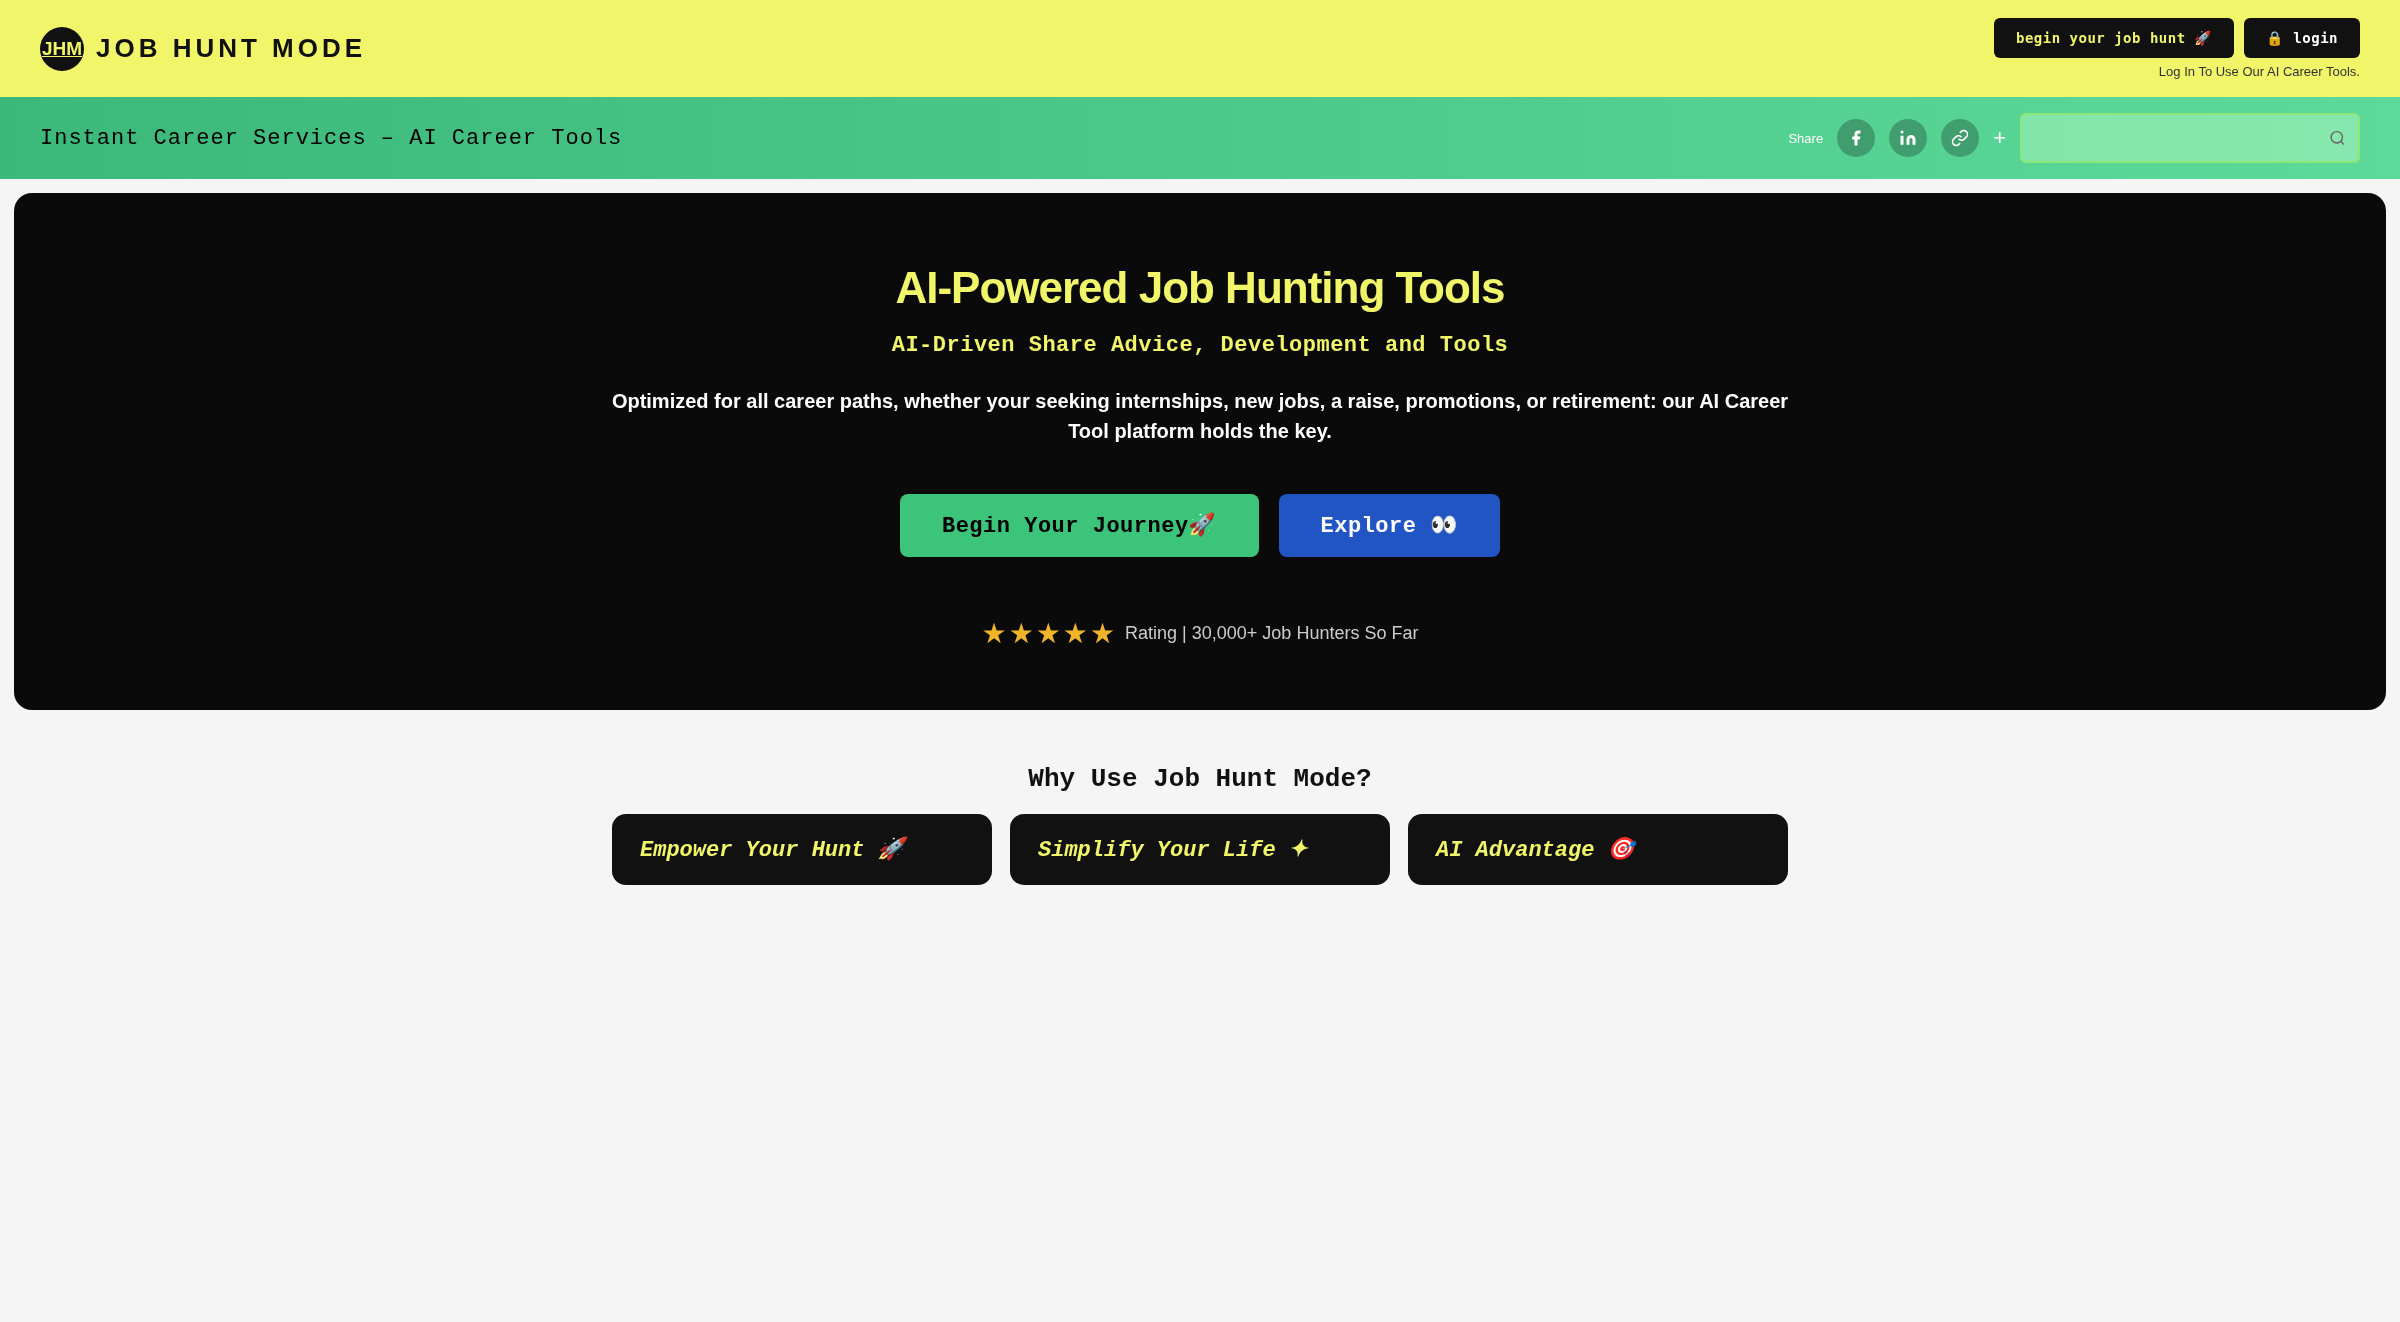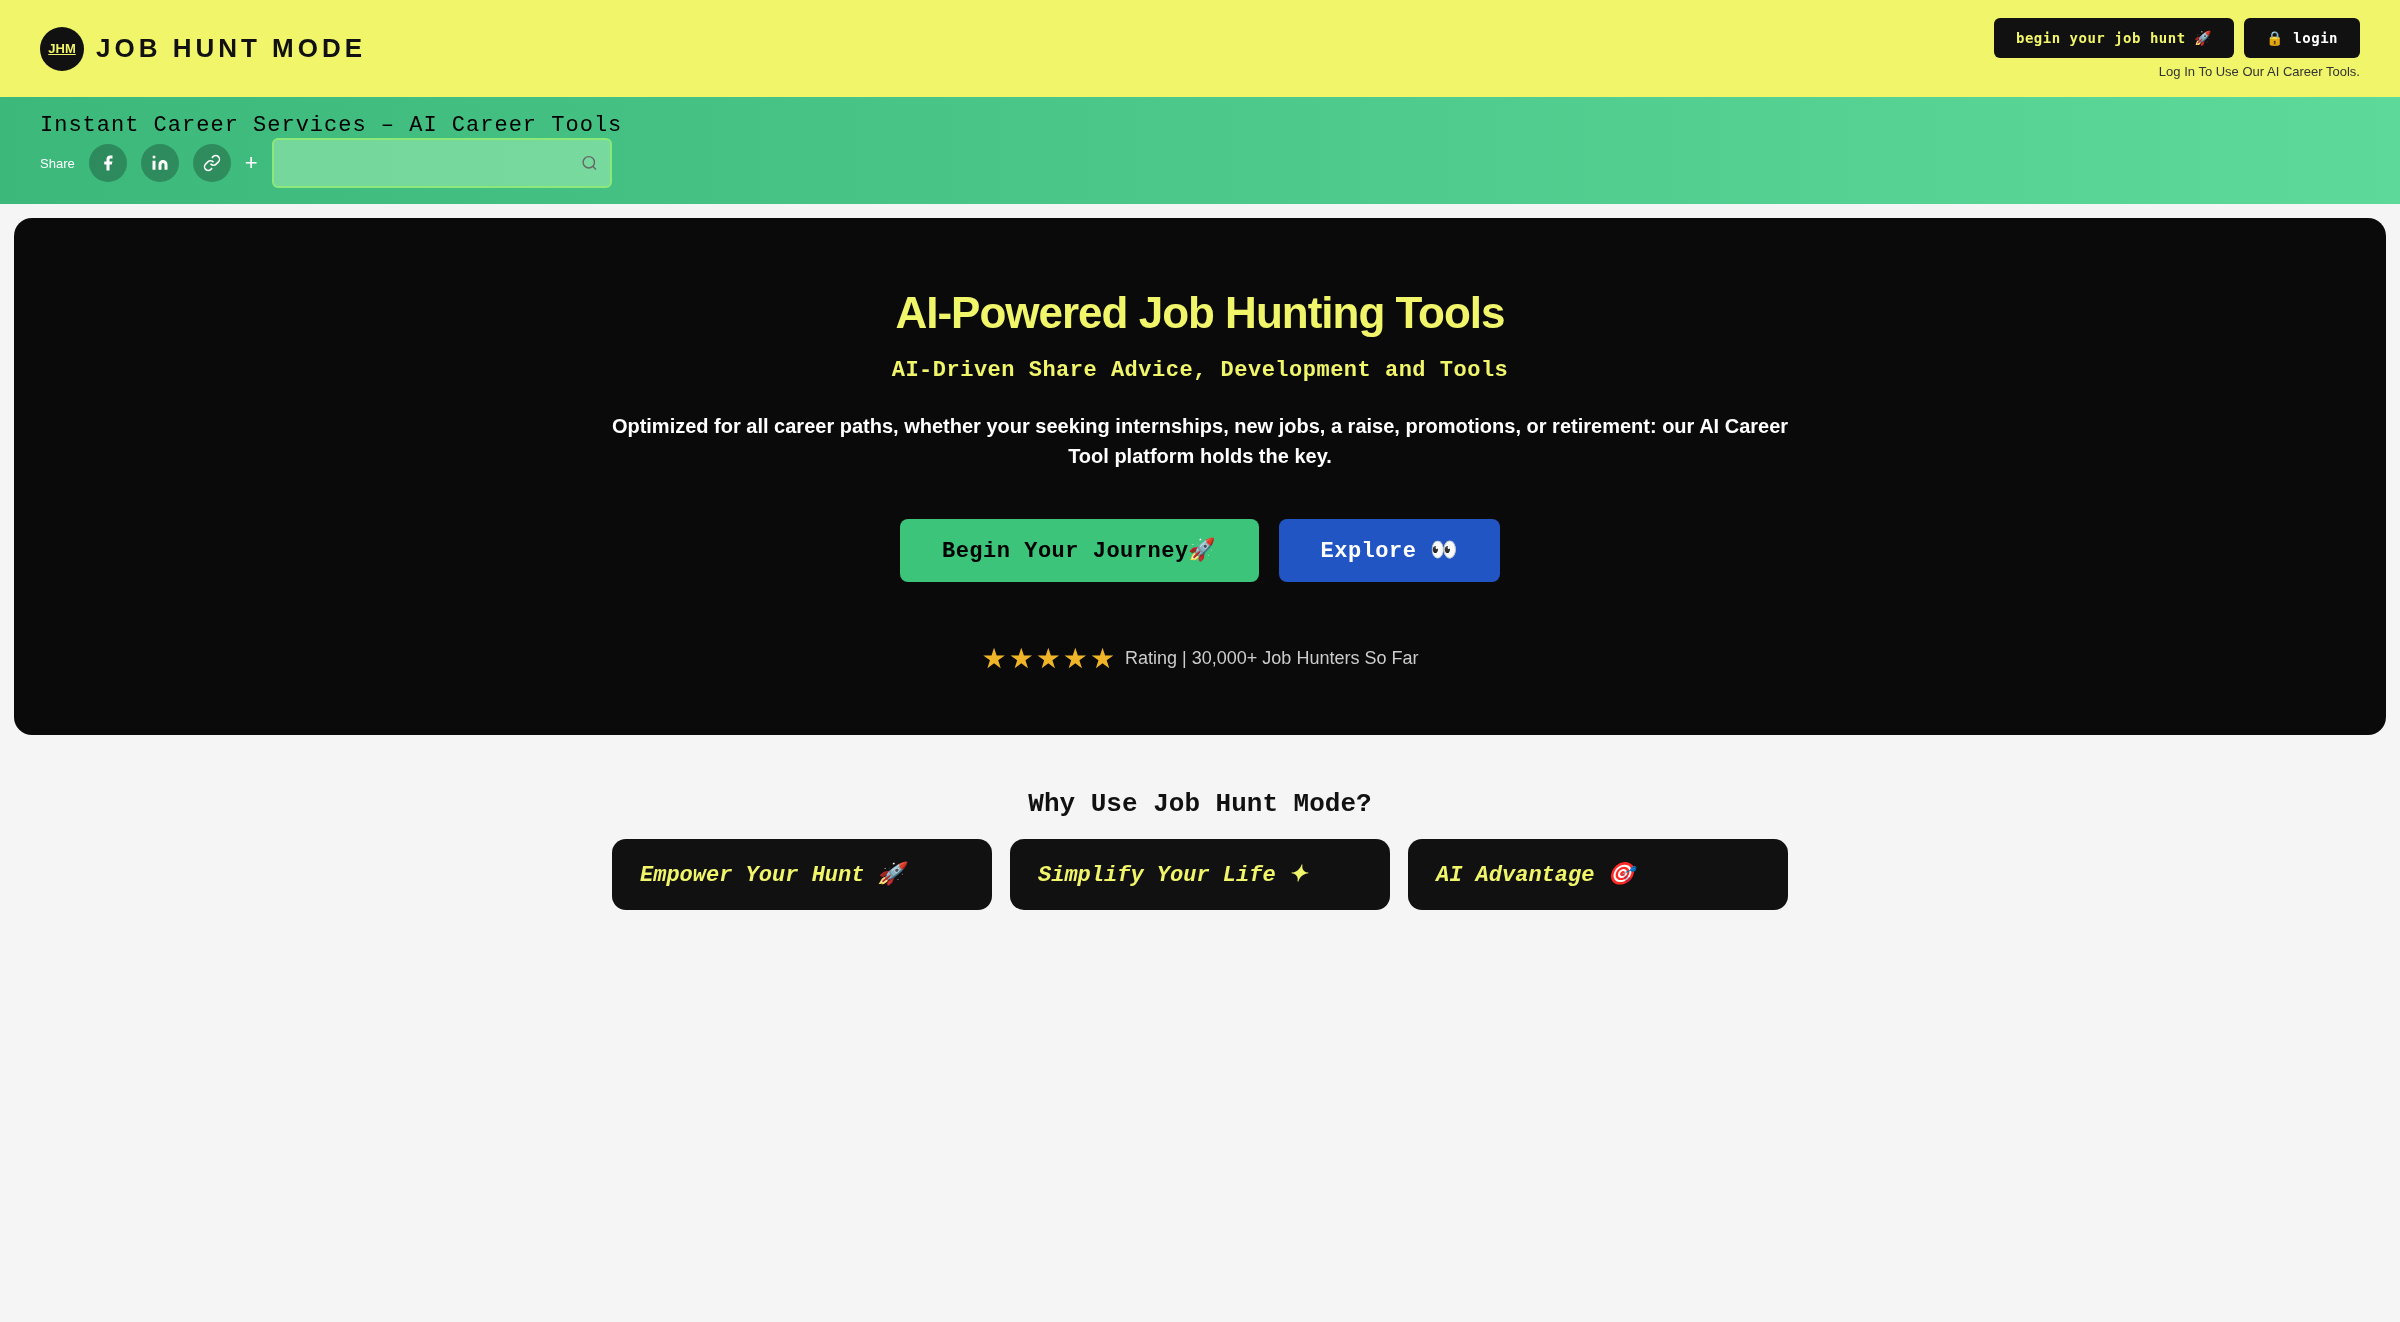--- a/index.html
+++ b/index.html
@@ -22,21 +22,21 @@
     #logo-area {
       display: flex;
       align-items: center;
       gap: 12px;
     }
 
     #logo-badge {
       background: #111;
       color: #f0f56a;
       font-weight: 900;
-      font-size: 13px;
+      font-size: 19px;
       width: 44px;
       height: 44px;
       border-radius: 50%;
       display: flex;
       align-items: center;
       justify-content: center;
       letter-spacing: 0;
       text-decoration: underline;
     }
 
@@ -89,22 +89,22 @@
     #nav-subtext {
       font-size: 13px;
       color: #333;
     }
 
     
     #share-bar {
       background: linear-gradient(90deg, #3bb87a 0%, #5dd99a 100%);
       padding: 16px 40px;
       display: flex;
+      align-items: center;
       justify-content: space-between;
-      flex-direction: column;
     }
 
     #share-bar-title {
       font-size: 22px;
       font-family: 'Courier New', monospace;
       color: #000;
       font-weight: 400;
       letter-spacing: 1px;
     }
 

